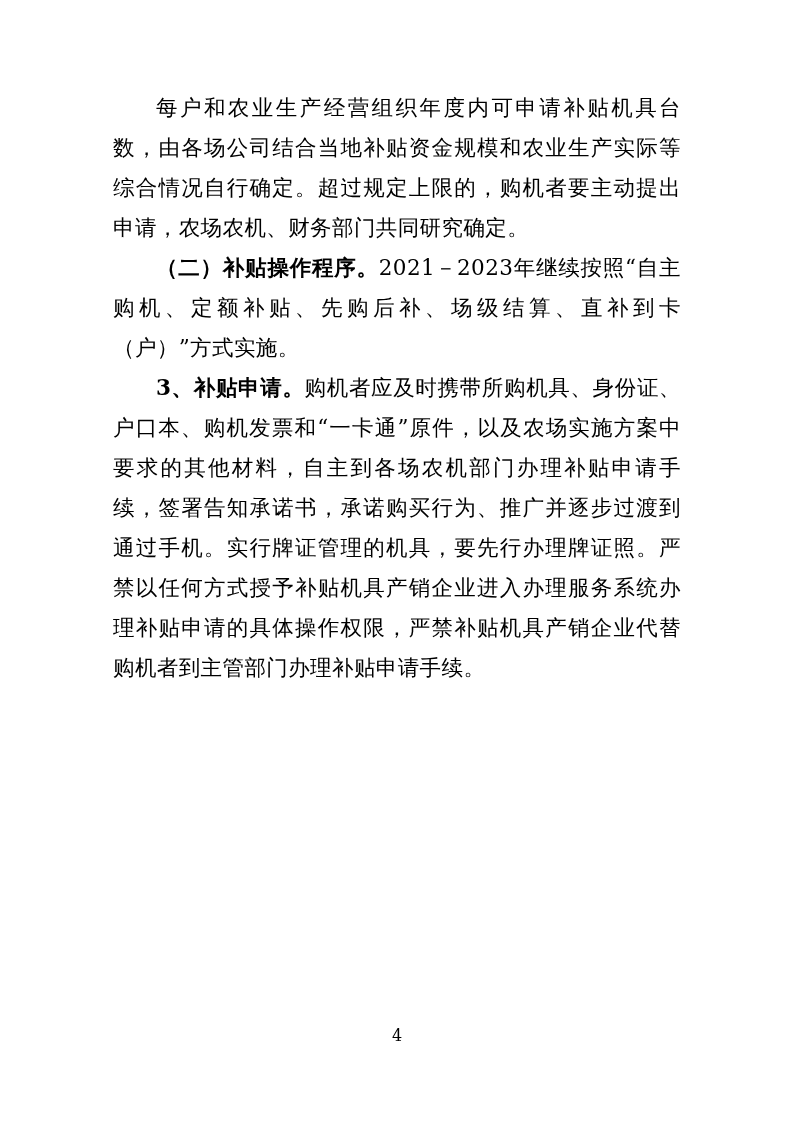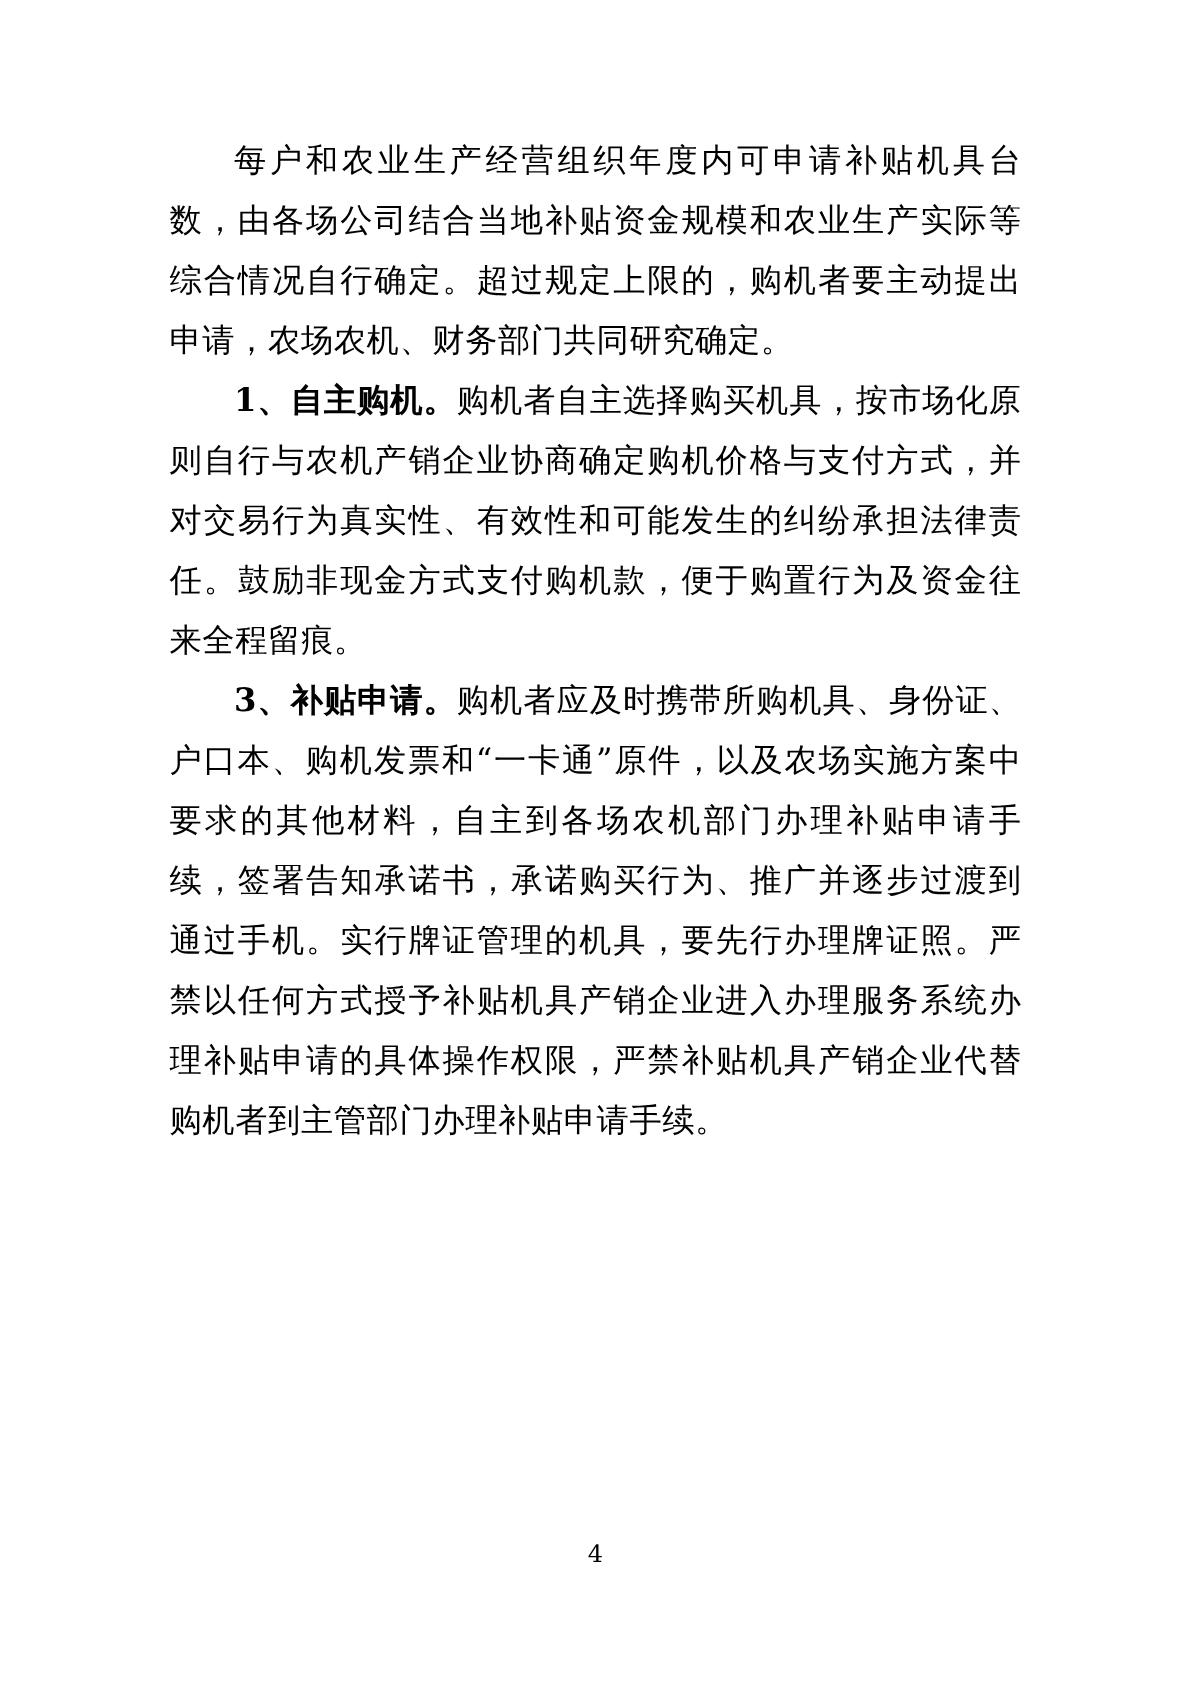--- a/index.html
+++ b/index.html
@@ -54,24 +54,24 @@
 </head>
 <body>
 
 <div class="page">
   <div class="content">
 
     <p class="para indent">
       <span>每户和农业生产经营组织年度内可申请补贴机具台数，由各场公司结合当地补贴资金规模和农业生产实际等综合情况自行确定。超过规定上限的，购机者要主动提出申请，农场农机、财务部门共同研究确定。</span>
     </p>
 
+    <p class="para indent">
+      <span class="bold">（二）补贴操作程序。</span><span>2021－2023年继续按照“自主购机、定额补贴、先购后补、场级结算、直补到卡（户）”方式实施。</span>
+    </p>
 
-    <p class="para indent">
-      <span class="bold">1、自主购机。</span><span>购机者自主选择购买机具，按市场化原则自行与农机产销企业协商确定购机价格与支付方式，并对交易行为真实性、有效性和可能发生的纠纷承担法律责任。鼓励非现金方式支付购机款，便于购置行为及资金往来全程留痕。</span>
-    </p>
 
     <p class="para indent">
       <span class="bold">3、补贴申请。</span><span>购机者应及时携带所购机具、身份证、户口本、购机发票和“一卡通”原件，以及农场实施方案中要求的其他材料，自主到各场农机部门办理补贴申请手续，签署告知承诺书，承诺购买行为、推广并逐步过渡到通过手机。实行牌证管理的机具，要先行办理牌证照。严禁以任何方式授予补贴机具产销企业进入办理服务系统办理补贴申请的具体操作权限，严禁补贴机具产销企业代替购机者到主管部门办理补贴申请手续。</span>
     </p>
 
 
   </div>
 
   <div class="page-number">4</div>
 </div>

